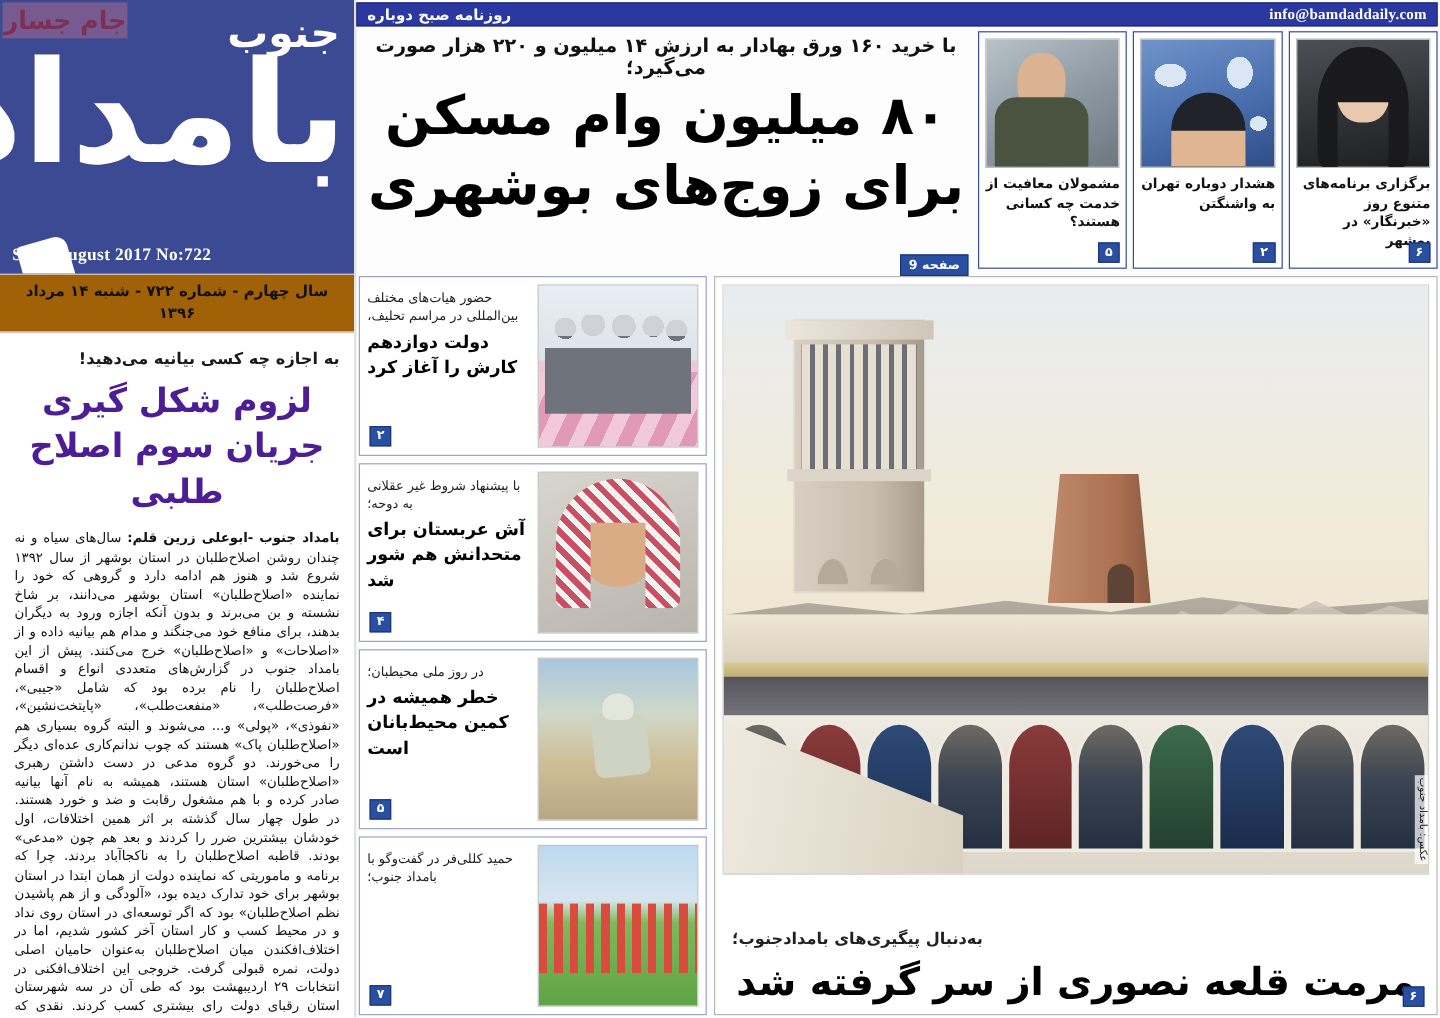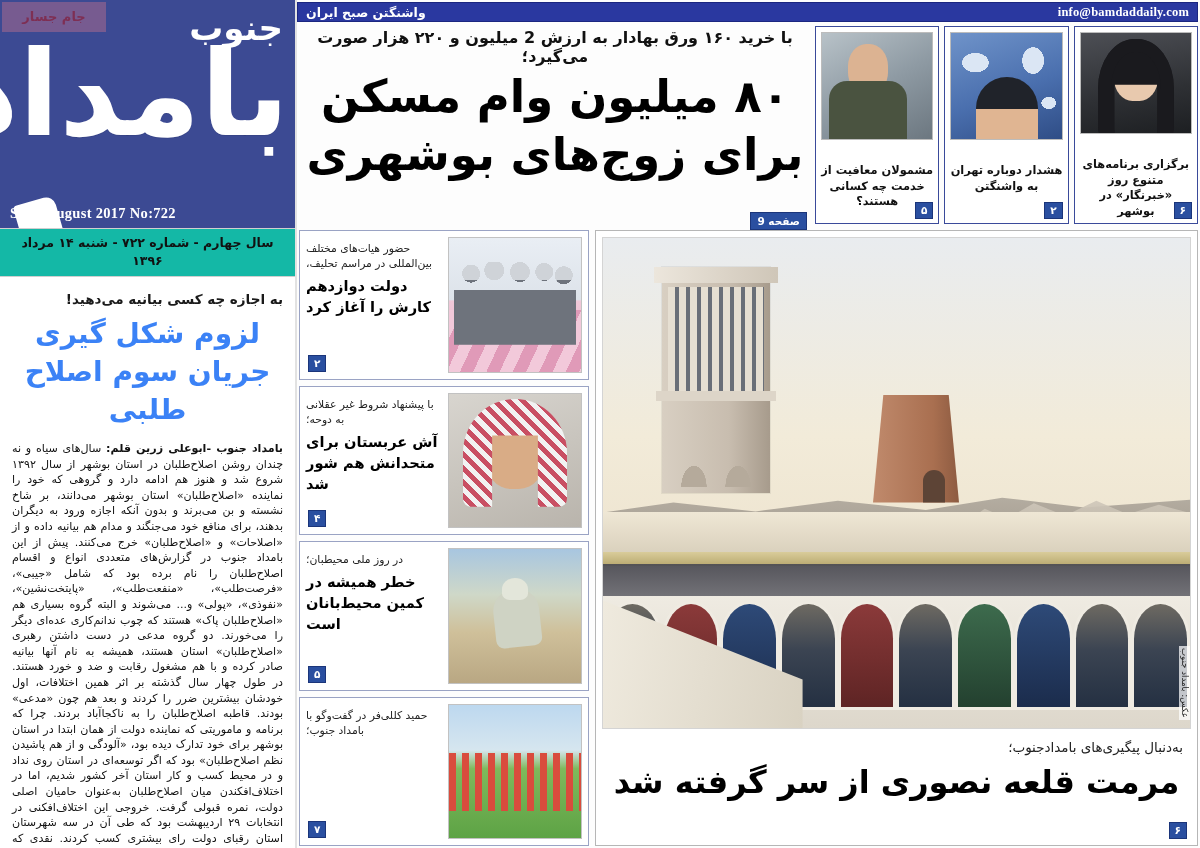--- a/index.html
+++ b/index.html
@@ -51,41 +51,41 @@
     color: #ffffff;
     direction: rtl;
     letter-spacing: -2px;
   }
   .corner-watermark {
     position: absolute;
     left: 2px; top: 2px;
     width: 104px; height: 30px;
     background: rgba(214,120,140,0.45);
     color: #8a2b4a;
-    font-size: 13px;
+    font-size: 21px;
     font-weight: 700;
     text-align: center;
     line-height: 30px;
     direction: rtl;
     overflow: hidden;
     opacity: .85;
   }
   .masthead-en {
     position: absolute;
     left: 10px; bottom: 6px;
     color: #ffffff;
     font-family: "Liberation Serif", serif;
     font-weight: 700;
     font-size: 14.5px;
     letter-spacing: .3px;
     direction: ltr;
   }
   .dateline {
     width: 295px;
-    background: #14b8a6;
+    background: #a16207;
     border-top: 1px solid #cfcfcf;
     border-bottom: 1px solid #cfcfcf;
     padding: 5px 10px 6px 10px;
     direction: rtl;
     text-align: center;
   }
   .dateline div {
     font-size: 12.5px;
     font-weight: 700;
     color: #111;
@@ -106,21 +106,21 @@
   .lead-kicker {
     font-size: 13.5px;
     font-weight: 700;
     color: #1a1a1a;
     text-align: right;
     margin-bottom: 8px;
   }
   .lead-headline {
     font-size: 28px;
     font-weight: 700;
-    color: #3b82f6;
+    color: #4c1d95;
     text-align: center;
     line-height: 38px;
     letter-spacing: -1px;
     margin-bottom: 12px;
   }
   .lead-body {
     font-size: 11.1px;
     line-height: 15.6px;
     color: #121212;
     text-align: justify;
@@ -223,25 +223,25 @@
     display: flex;
     flex-direction: column;
   }
   .tbox-photo {
     width: 100%; height: 108px;
     border: 1px solid #bcbcbc;
     position: relative;
     overflow: hidden;
   }
   .tbox-cap {
-    margin-top: 23px;
+    margin-top: 6px;
     font-size: 11.4px;
     font-weight: 700;
     line-height: 15.5px;
-    text-align: center;
+    text-align: right;
     color: #111;
     direction: rtl;
     flex: 1;
   }
   .tbox .page-badge { position: absolute; right: 5px; bottom: 4px; }
 
   
   .ph-woman { background: linear-gradient(170deg,#4d4f55 0%,#2e3034 60%,#1d1f22 100%); }
   .ph-woman::before {
     content:""; position:absolute; left:50%; top:14%;
@@ -509,24 +509,25 @@
     letter-spacing: .3px;
   }
   .main-cap {
     padding: 10px 8px 0 8px;
     direction: rtl;
     position: relative;
     flex: 1;
   }
   .main-cap-kicker {
     font-size: 13.5px;
-    font-weight: 400;
+    font-weight: 700;
     color: #222;
-    text-align: right;
+    text-align: left;
     margin-bottom: 6px;
+    margin-top: 36px;
   }
   .main-cap-head {
     font-size: 32px;
     font-weight: 700;
     color: #000;
     text-align: center;
     line-height: 42px;
     letter-spacing: -1px;
   }
   .main-cap .page-badge { position: absolute; right: 4px; bottom: 6px; }
@@ -560,25 +561,25 @@
     <div class="left-body">
       <div class="lead-kicker">به اجازه چه کسی بیانیه می‌دهید!</div>
       <div class="lead-headline">لزوم شکل گیری جریان سوم اصلاح طلبی</div>
       <div class="lead-body"><span class="byline">بامداد جنوب -ابوعلی زرین قلم:</span><span> سال‌های سیاه و نه چندان روشن اصلاح‌طلبان در استان بوشهر از سال ۱۳۹۲ شروع شد و هنوز هم ادامه دارد و گروهی که خود را نماینده «اصلاح‌طلبان» استان بوشهر می‌دانند، بر شاخ نشسته و بن می‌برند و بدون آنکه اجازه ورود به دیگران بدهند، برای منافع خود می‌جنگند و مدام هم بیانیه داده و از «اصلاحات» و «اصلاح‌طلبان» خرج می‌کنند. پیش از این بامداد جنوب در گزارش‌های متعددی انواع و اقسام اصلاح‌طلبان را نام برده بود که شامل «جیبی»، «فرصت‌طلب»، «منفعت‌طلب»، «پایتخت‌نشین»، «نفوذی»، «پولی» و... می‌شوند و البته گروه بسیاری هم «اصلاح‌طلبان پاک» هستند که چوب ندانم‌کاری عده‌ای دیگر را می‌خورند. دو گروه مدعی در دست داشتن رهبری «اصلاح‌طلبان» استان هستند، همیشه به نام آنها بیانیه صادر کرده و با هم مشغول رقابت و ضد و خورد هستند. در طول چهار سال گذشته بر اثر همین اختلافات، اول خودشان بیشترین ضرر را کردند و بعد هم چون «مدعی» بودند. قاطبه اصلاح‌طلبان را به ناکجاآباد بردند. چرا که برنامه و ماموریتی که نماینده دولت از همان ابتدا در استان بوشهر برای خود تدارک دیده بود، «آلودگی و از هم پاشیدن نظم اصلاح‌طلبان» بود که اگر توسعه‌ای در استان روی نداد و در محیط کسب و کار استان آخر کشور شدیم، اما در اختلاف‌افکندن میان اصلاح‌طلبان به‌عنوان حامیان اصلی دولت، نمره قبولی گرفت. خروجی این اختلاف‌افکنی در انتخابات ۲۹ اردیبهشت بود که طی آن در سه شهرستان استان رقبای دولت رای بیشتری کسب کردند. نقدی که بارها و بارها به جریان موسوم به اصلاح‌طلبی در استان وارد بوده و باعث شده تا نتوانند نقش موثری ایفا کنند، درجا زدن روی افرادی است که از خرداد ۱۳۷۶ تاکنون در صحنه حضور داشته و حاضر به راه‌دادن به جوان‌ترها هستند. خیلی از مسائل را به دلایل متعدد نمی‌توان نوشت، چرا که همین افراد به شکل‌های گوناگون در ردیف «دوستان» قرار می‌گیرند، اما حداقل انتظار این است که این دو گروه دست‌کم به اسم همه اصلاح‌طلبان استان بیانیه صادر نکنند و اگر قرار است با هم دعوایی داشته باشند، میان خودشان باشد. روز گذشته در همین راستا بیانیه‌ای صادر شد که تحلیل و بررسی آن جز خنده و افسوس چیزی باقی نمی‌گذارد و مشخص نیست که چرا این همه برای انتشار آن عجله داشتند!</span></div>
 
     </div>
   </div>
 
   <div class="topbar">
     <span class="mail">info@bamdaddaily.com</span>
-    <span class="slogan">واشنگتن صبح ایران</span>
+    <span class="slogan">روزنامه صبح دوباره</span>
   </div>
 
   <div class="main-head">
-    <div class="main-kicker">با خرید ۱۶۰ ورق بهادار به ارزش 2 میلیون و ۲۲۰ هزار صورت می‌گیرد؛</div>
+    <div class="main-kicker">با خرید ۱۶۰ ورق بهادار به ارزش ۱۴ میلیون و ۲۲۰ هزار صورت می‌گیرد؛</div>
     <div class="main-headline">۸۰ میلیون وام مسکن برای زوج‌های بوشهری</div>
     <div class="sec-badge">صفحه 9</div>
   </div>
 
   <div class="top-boxes">
 
     <div class="tbox">
       <div class="tbox-photo ph-woman"></div>
       <div class="tbox-cap">برگزاری برنامه‌های متنوع روز «خبرنگار» در بوشهر</div>
       <div class="page-badge">۶</div>

